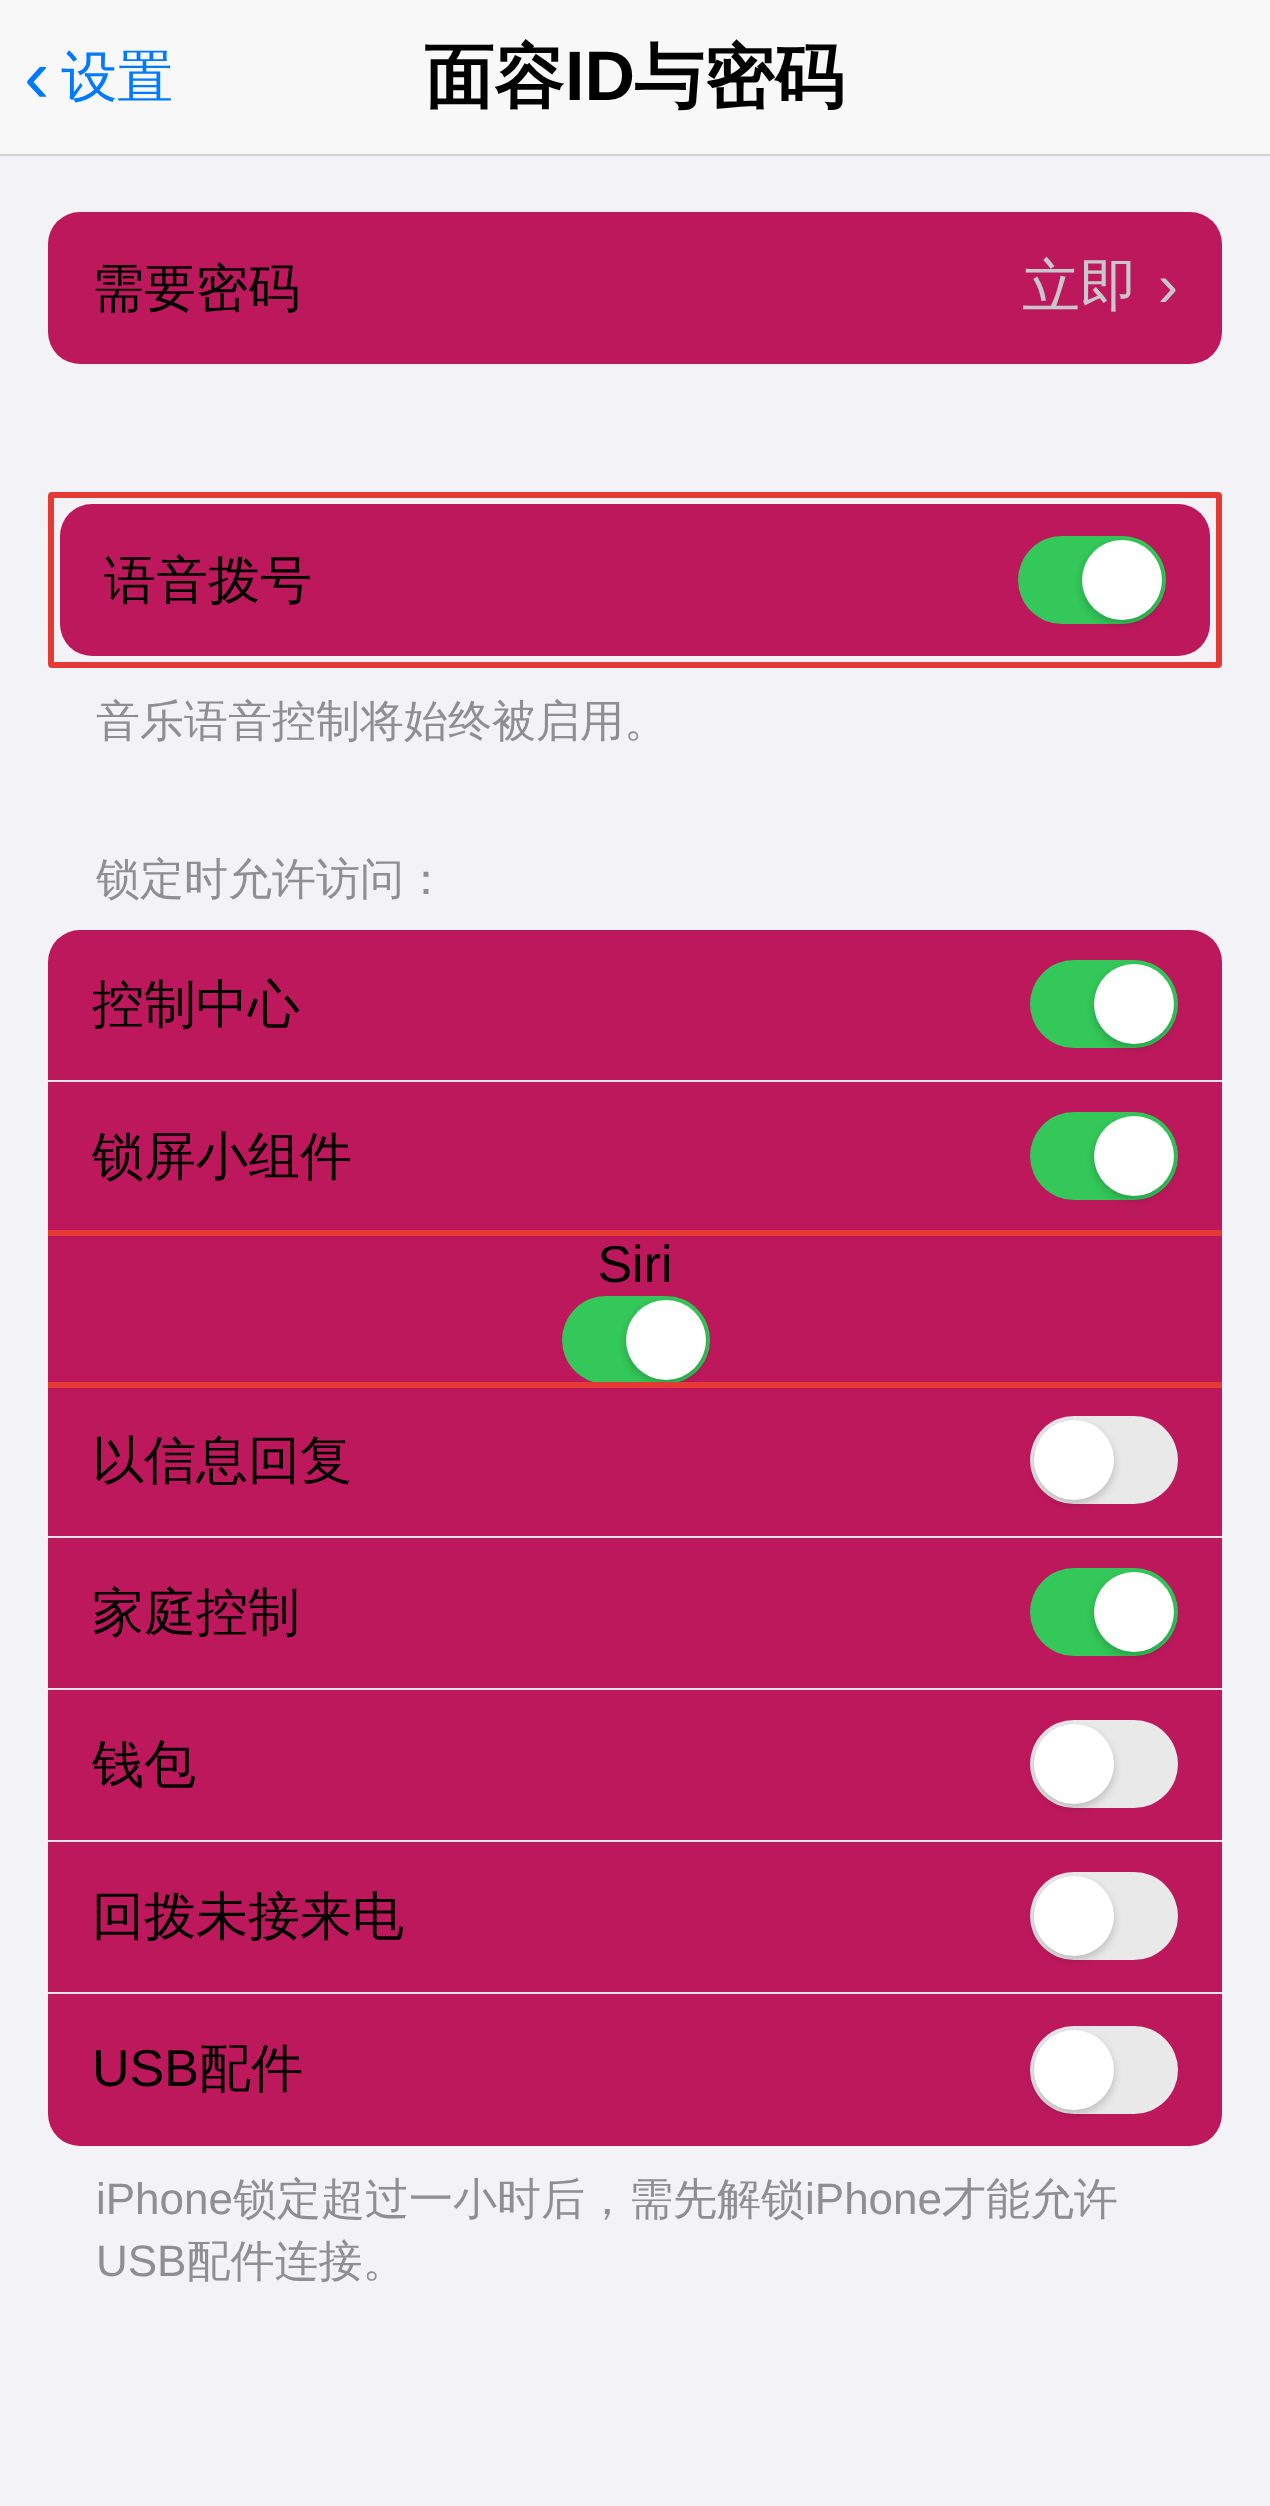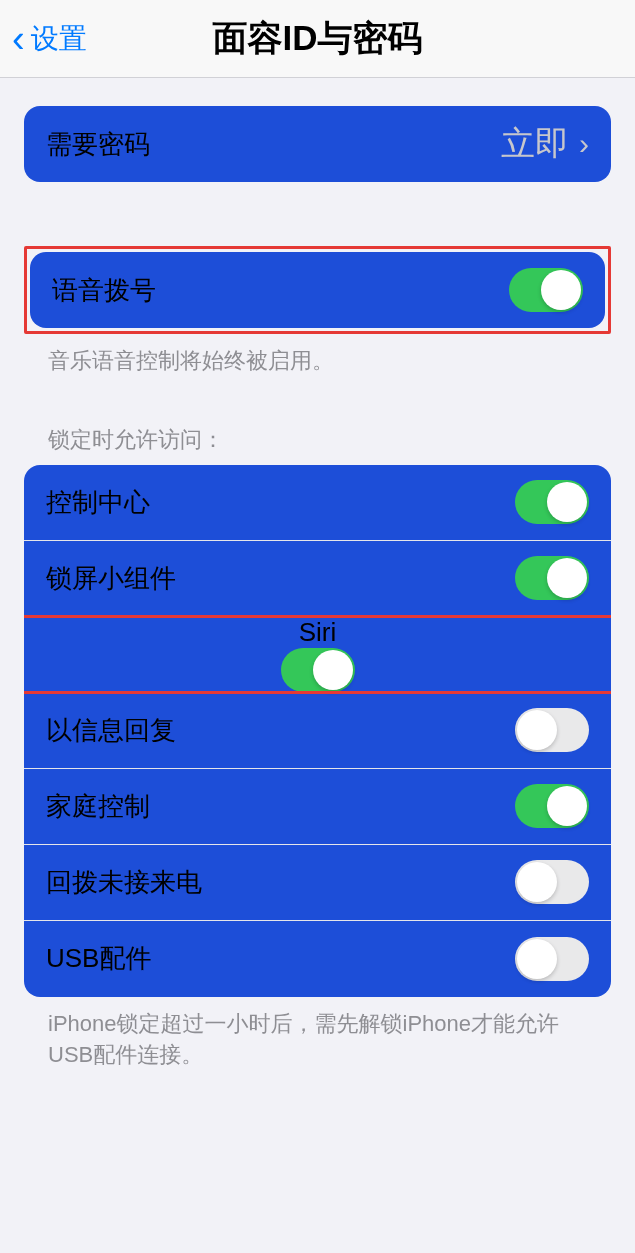--- a/index.html
+++ b/index.html
@@ -42,21 +42,21 @@
       left: 50%;
       transform: translateX(-50%);
       font-size: 35px;
       font-weight: 600;
       color: #000;
     }
     .content {
       padding: 0 24px;
     }
     .group {
-      background: #1d4ed8;
+      background: #be185d;
       border-radius: 16px;
       margin-top: 30px;
       overflow: hidden;
     }
     .group.first {
       margin-top: 28px;
     }
     .row {
       display: flex;
       align-items: center;
@@ -72,21 +72,21 @@
       font-size: 26px;
       color: #000;
       font-weight: 400;
     }
     .row-value {
       display: flex;
       align-items: center;
       gap: 10px;
     }
     .row-value-text {
-      font-size: 34px;
+      font-size: 29px;
       color: #c7c7cc;
     }
     .chevron-right {
       color: #c7c7cc;
       font-size: 30px;
     }
     .footer-text {
       font-size: 22px;
       color: #8e8e93;
       padding: 12px 24px 0 24px;
@@ -217,20 +217,26 @@
           <div class="toggle-knob"></div>
         </div>
       </div>
       <div class="row">
         <span class="row-label">家庭控制</span>
         <div class="toggle on">
           <div class="toggle-knob"></div>
         </div>
       </div>
       <div class="row">
+        <span class="row-label">钱包</span>
+        <div class="toggle off">
+          <div class="toggle-knob"></div>
+        </div>
+      </div>
+      <div class="row">
         <span class="row-label">回拨未接来电</span>
         <div class="toggle off">
           <div class="toggle-knob"></div>
         </div>
       </div>
       <div class="row">
         <span class="row-label">USB配件</span>
         <div class="toggle off">
           <div class="toggle-knob"></div>
         </div>

